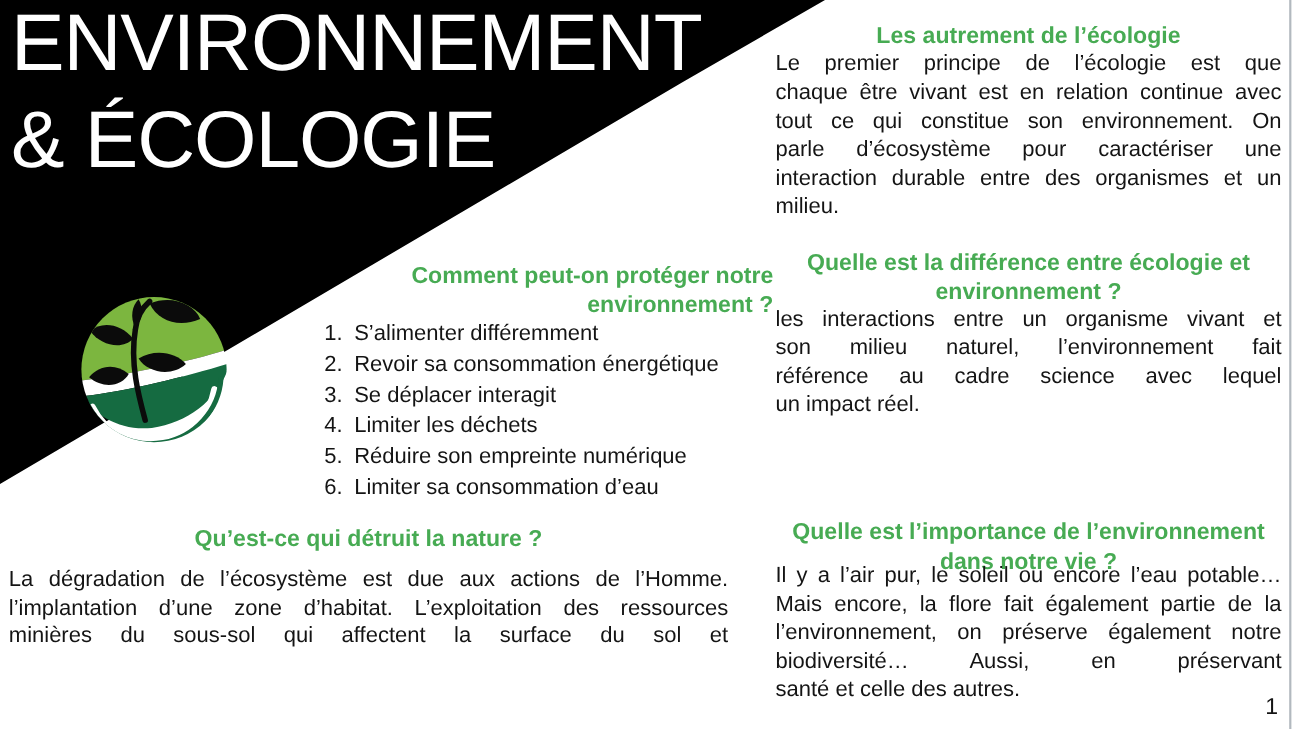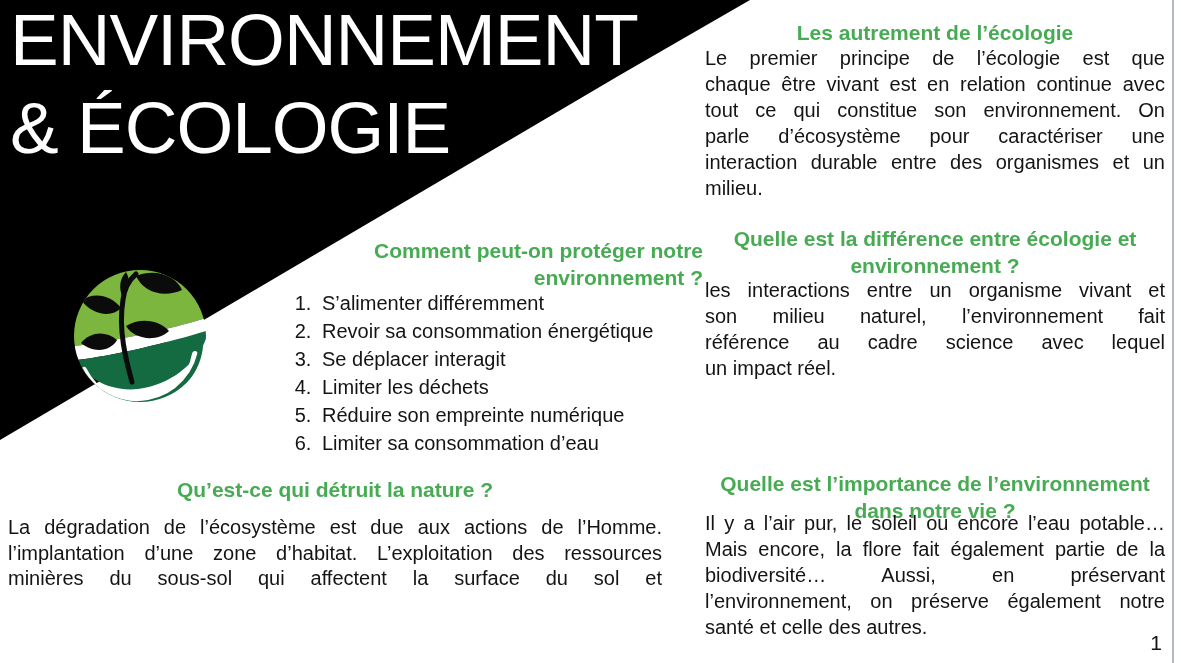--- a/index.html
+++ b/index.html
@@ -130,22 +130,22 @@
       <div class="jline">son milieu naturel, l’environnement fait</div>
       <div class="jline">référence au cadre science avec lequel</div>
       <div class="lline">un impact réel.</div>
     </div>
 
   <div class="h-green importance-heading">Quelle est l’importance de l’environnement dans notre vie ?</div>
 
   <div class="para importance-body">
       <div class="jline">Il y a l’air pur, le soleil ou encore l’eau potable…</div>
       <div class="jline">Mais encore, la flore fait également partie de la</div>
+      <div class="jline">l’environnement, on préserve également notre</div>
       <div class="jline">biodiversité… Aussi, en préservant</div>
-      <div class="jline">l’environnement, on préserve également notre</div>
       <div class="lline">santé et celle des autres.</div>
     </div>
 
   <div class="edge"></div>
 
   <div class="pageno">1</div>
 
 </div>
 
 </body></html>

